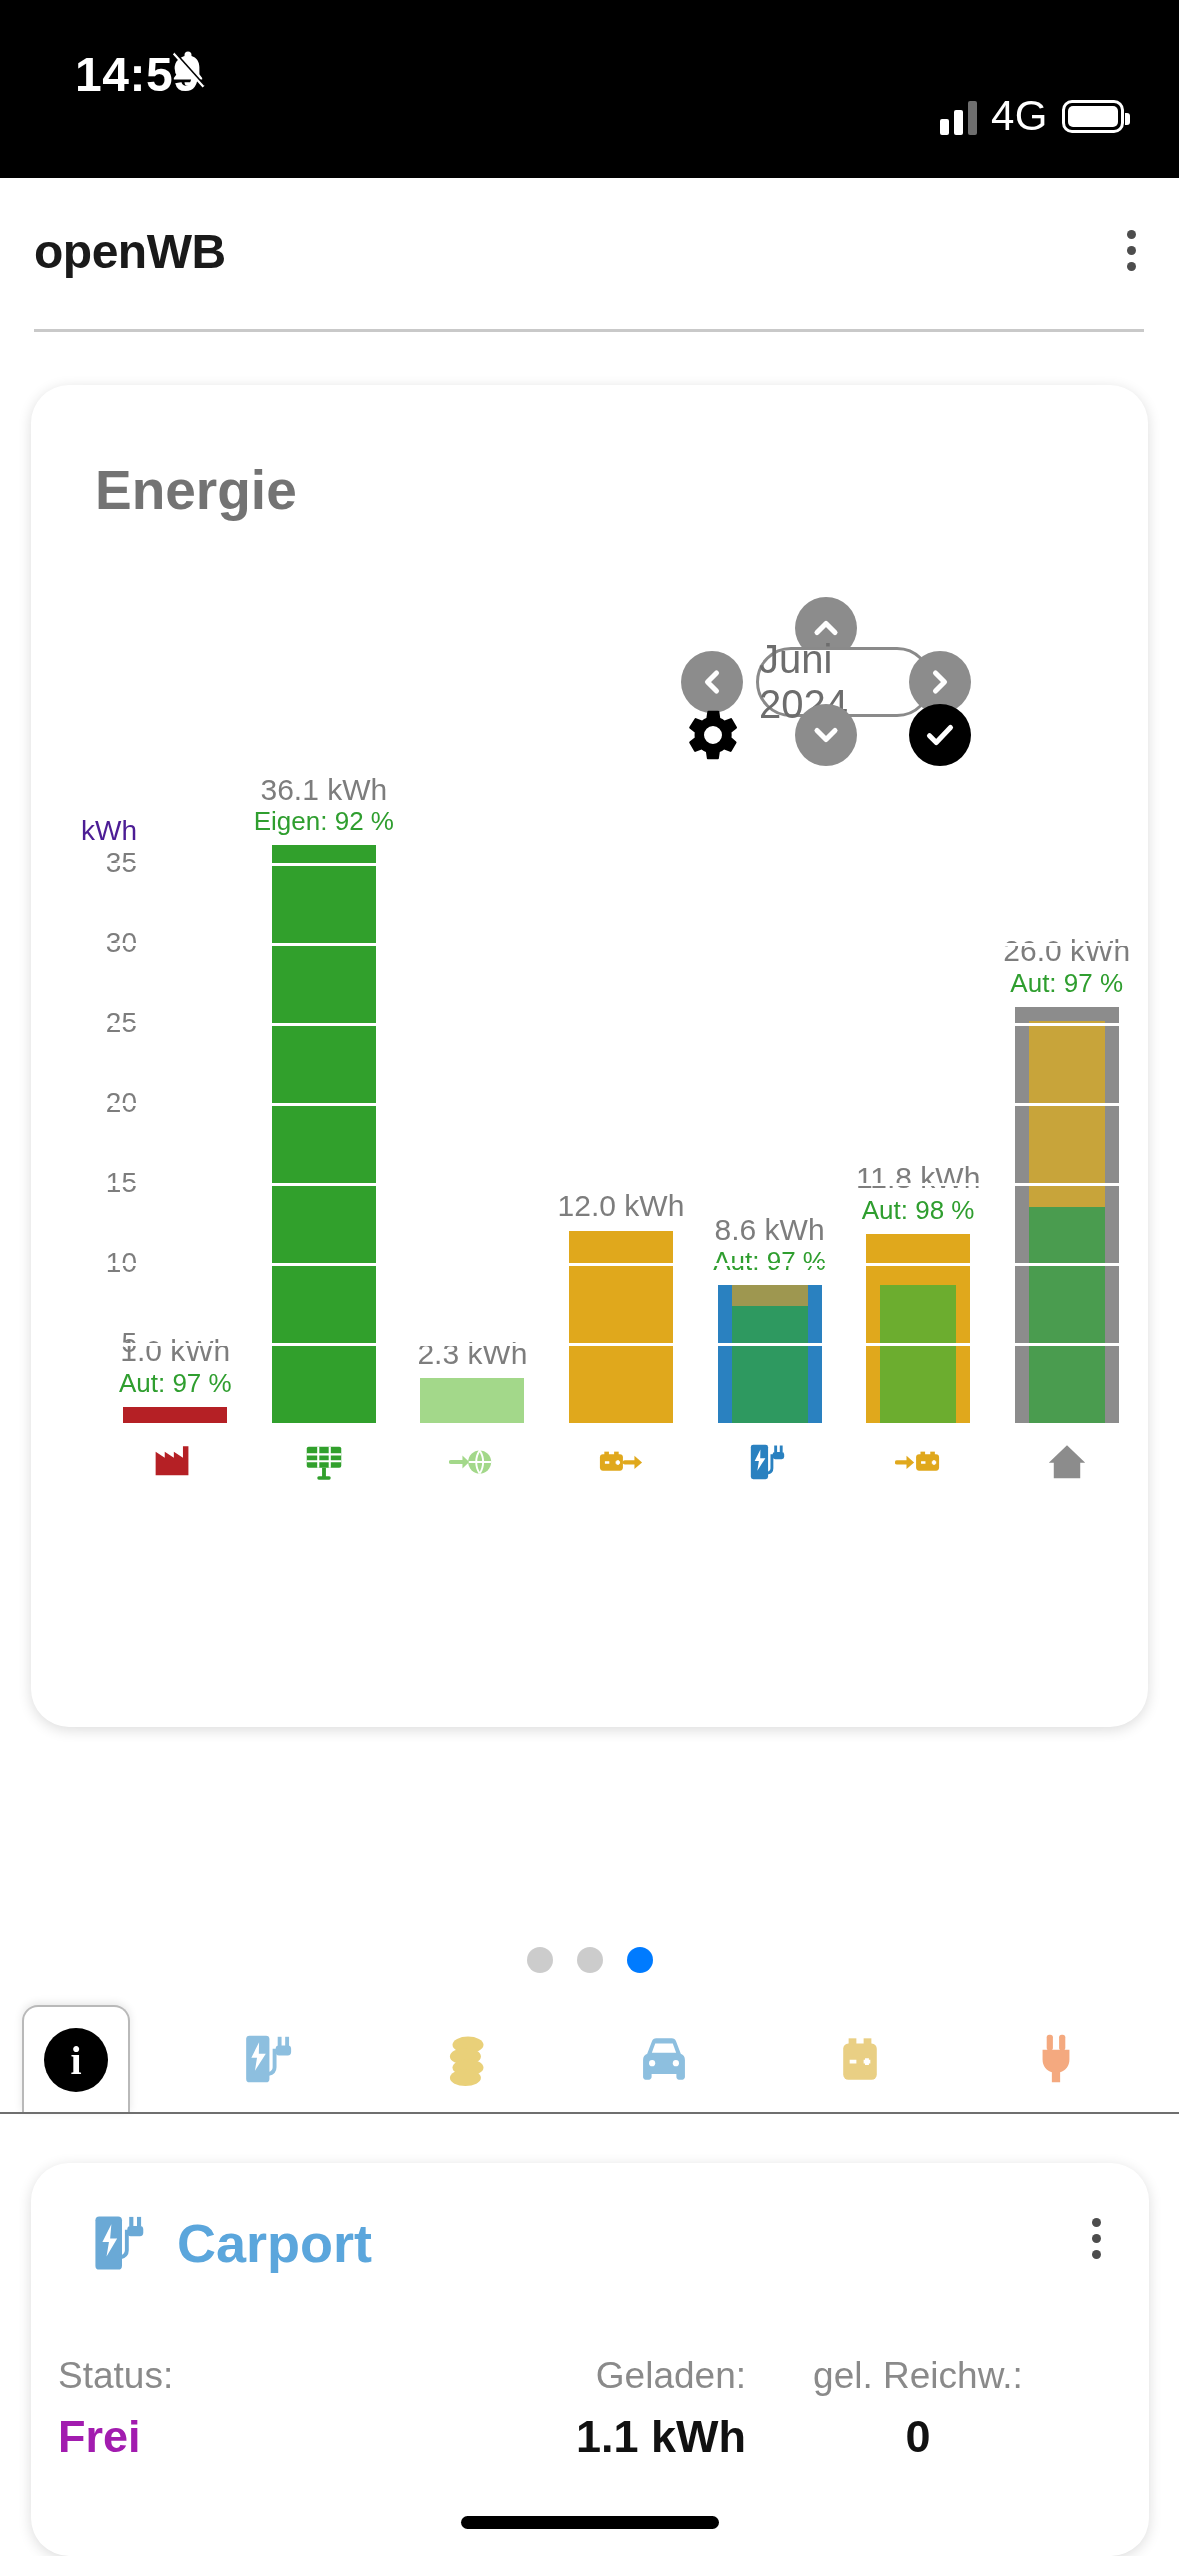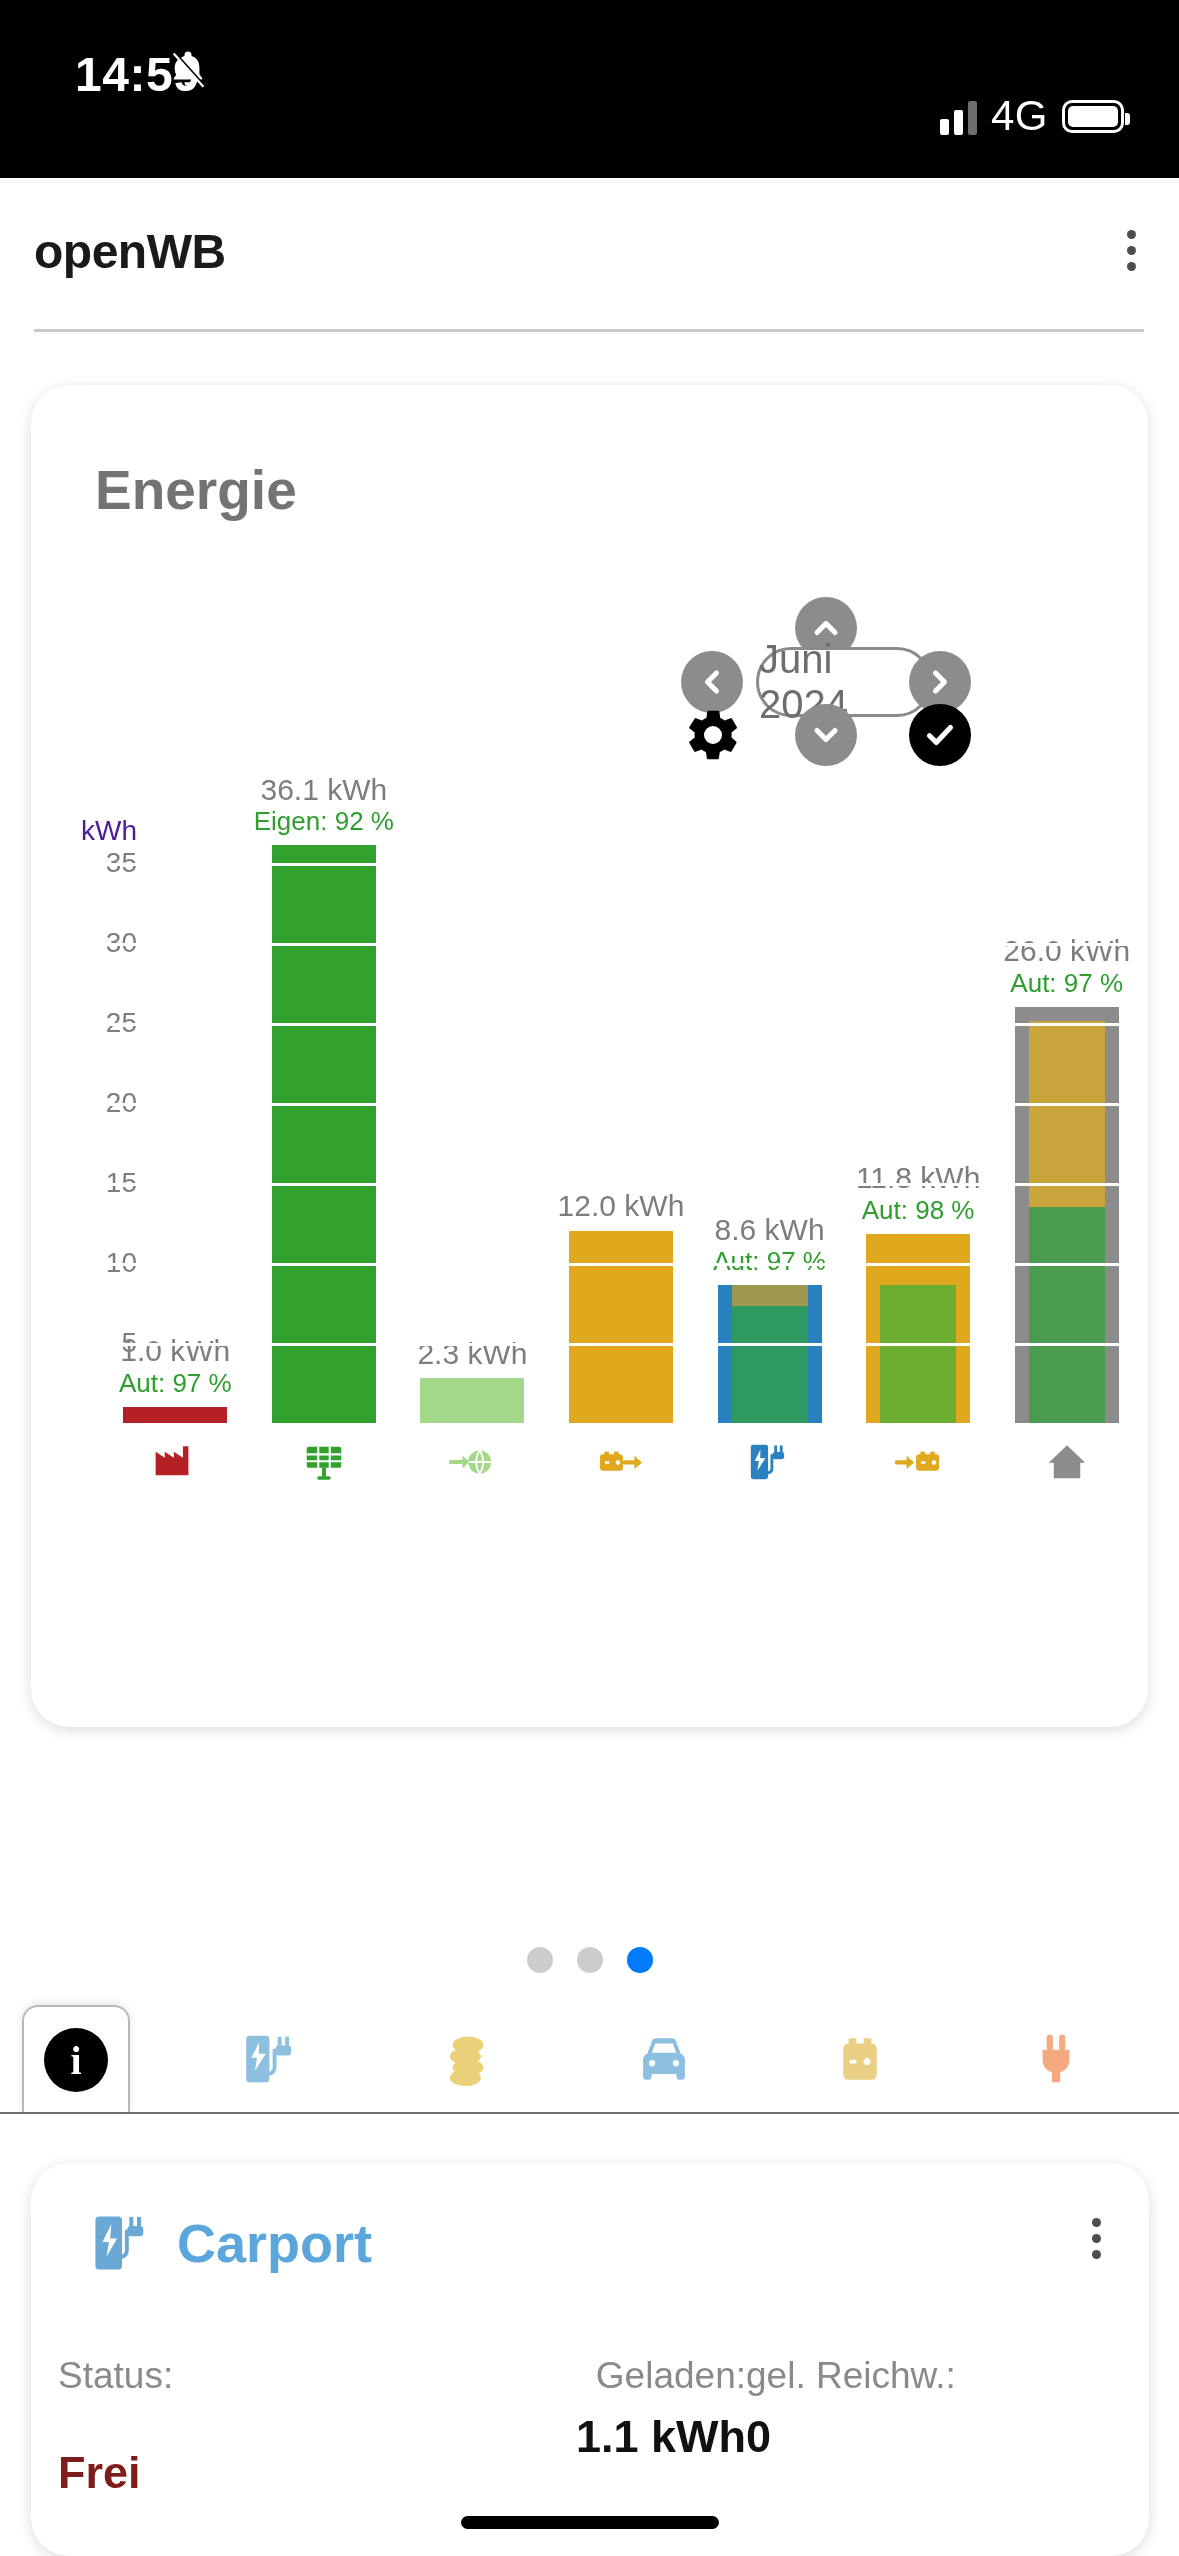--- a/index.html
+++ b/index.html
@@ -159,24 +159,24 @@
   }
   .cp-head{ position:absolute; left:62px; top:48px; display:flex; align-items:center; gap:26px; }
   .cp-title{ font-size:54px; font-weight:bold; color:#5ba6dc; }
   .card-carport .kebab{ right:48px; top:55px; }
   .cp-grid{
     position:absolute; left:0; top:185px; width:1117px;
     display:flex;
   }
   .cp-cell{ flex:1; text-align:right; }
   .cp-cell:nth-child(1){ text-align:left; padding-left:27px; }
-  .cp-cell:nth-child(3){ text-align:left; padding-right:58px; }
+  .cp-cell:nth-child(3){ text-align:center; padding-right:58px; }
   .cp-key{ font-size:37px; color:#8a8a8a; line-height:1.5; }
   .cp-val{ font-size:45px; font-weight:bold; color:#111; line-height:1.45; }
-  .cp-val.muted{ color:#7f1d1d;margin-top:36px; }
+  .cp-val.muted{ color:#a21caf; }
   .homebar{
     position:absolute; left:50%; transform:translateX(-50%); bottom:27px;
     width:258px; height:13px; background:#000; border-radius:7px;
   }
 </style>
 </head>
 <body>
 
 <div class="statusbar">
   <div class="sb-time">14:59</div>

